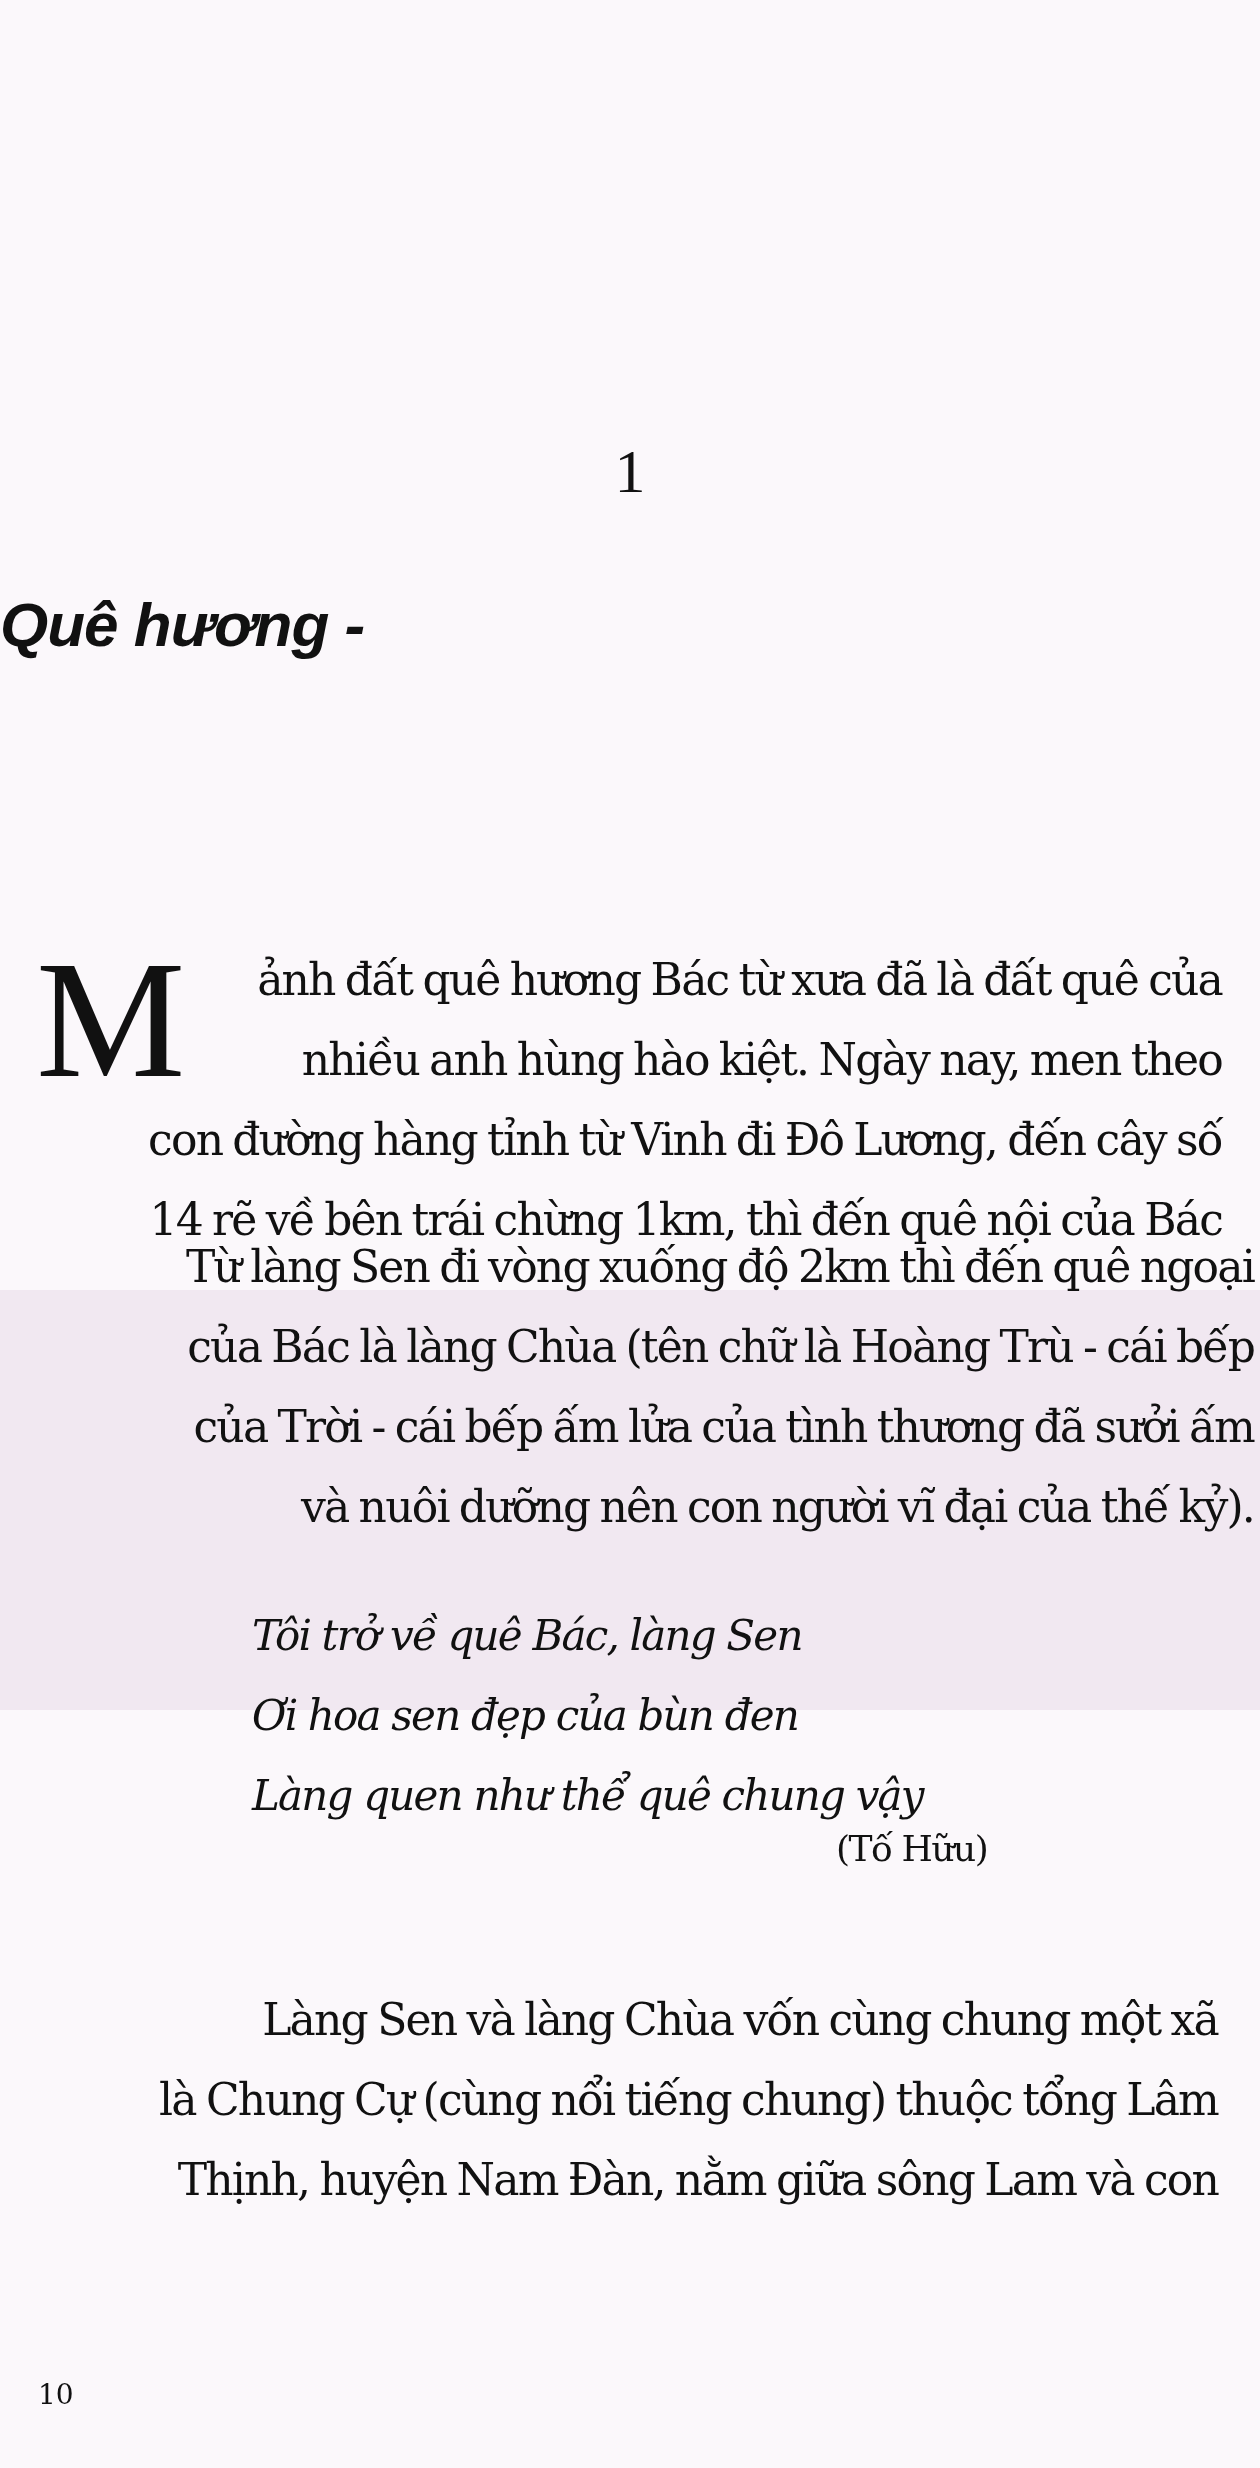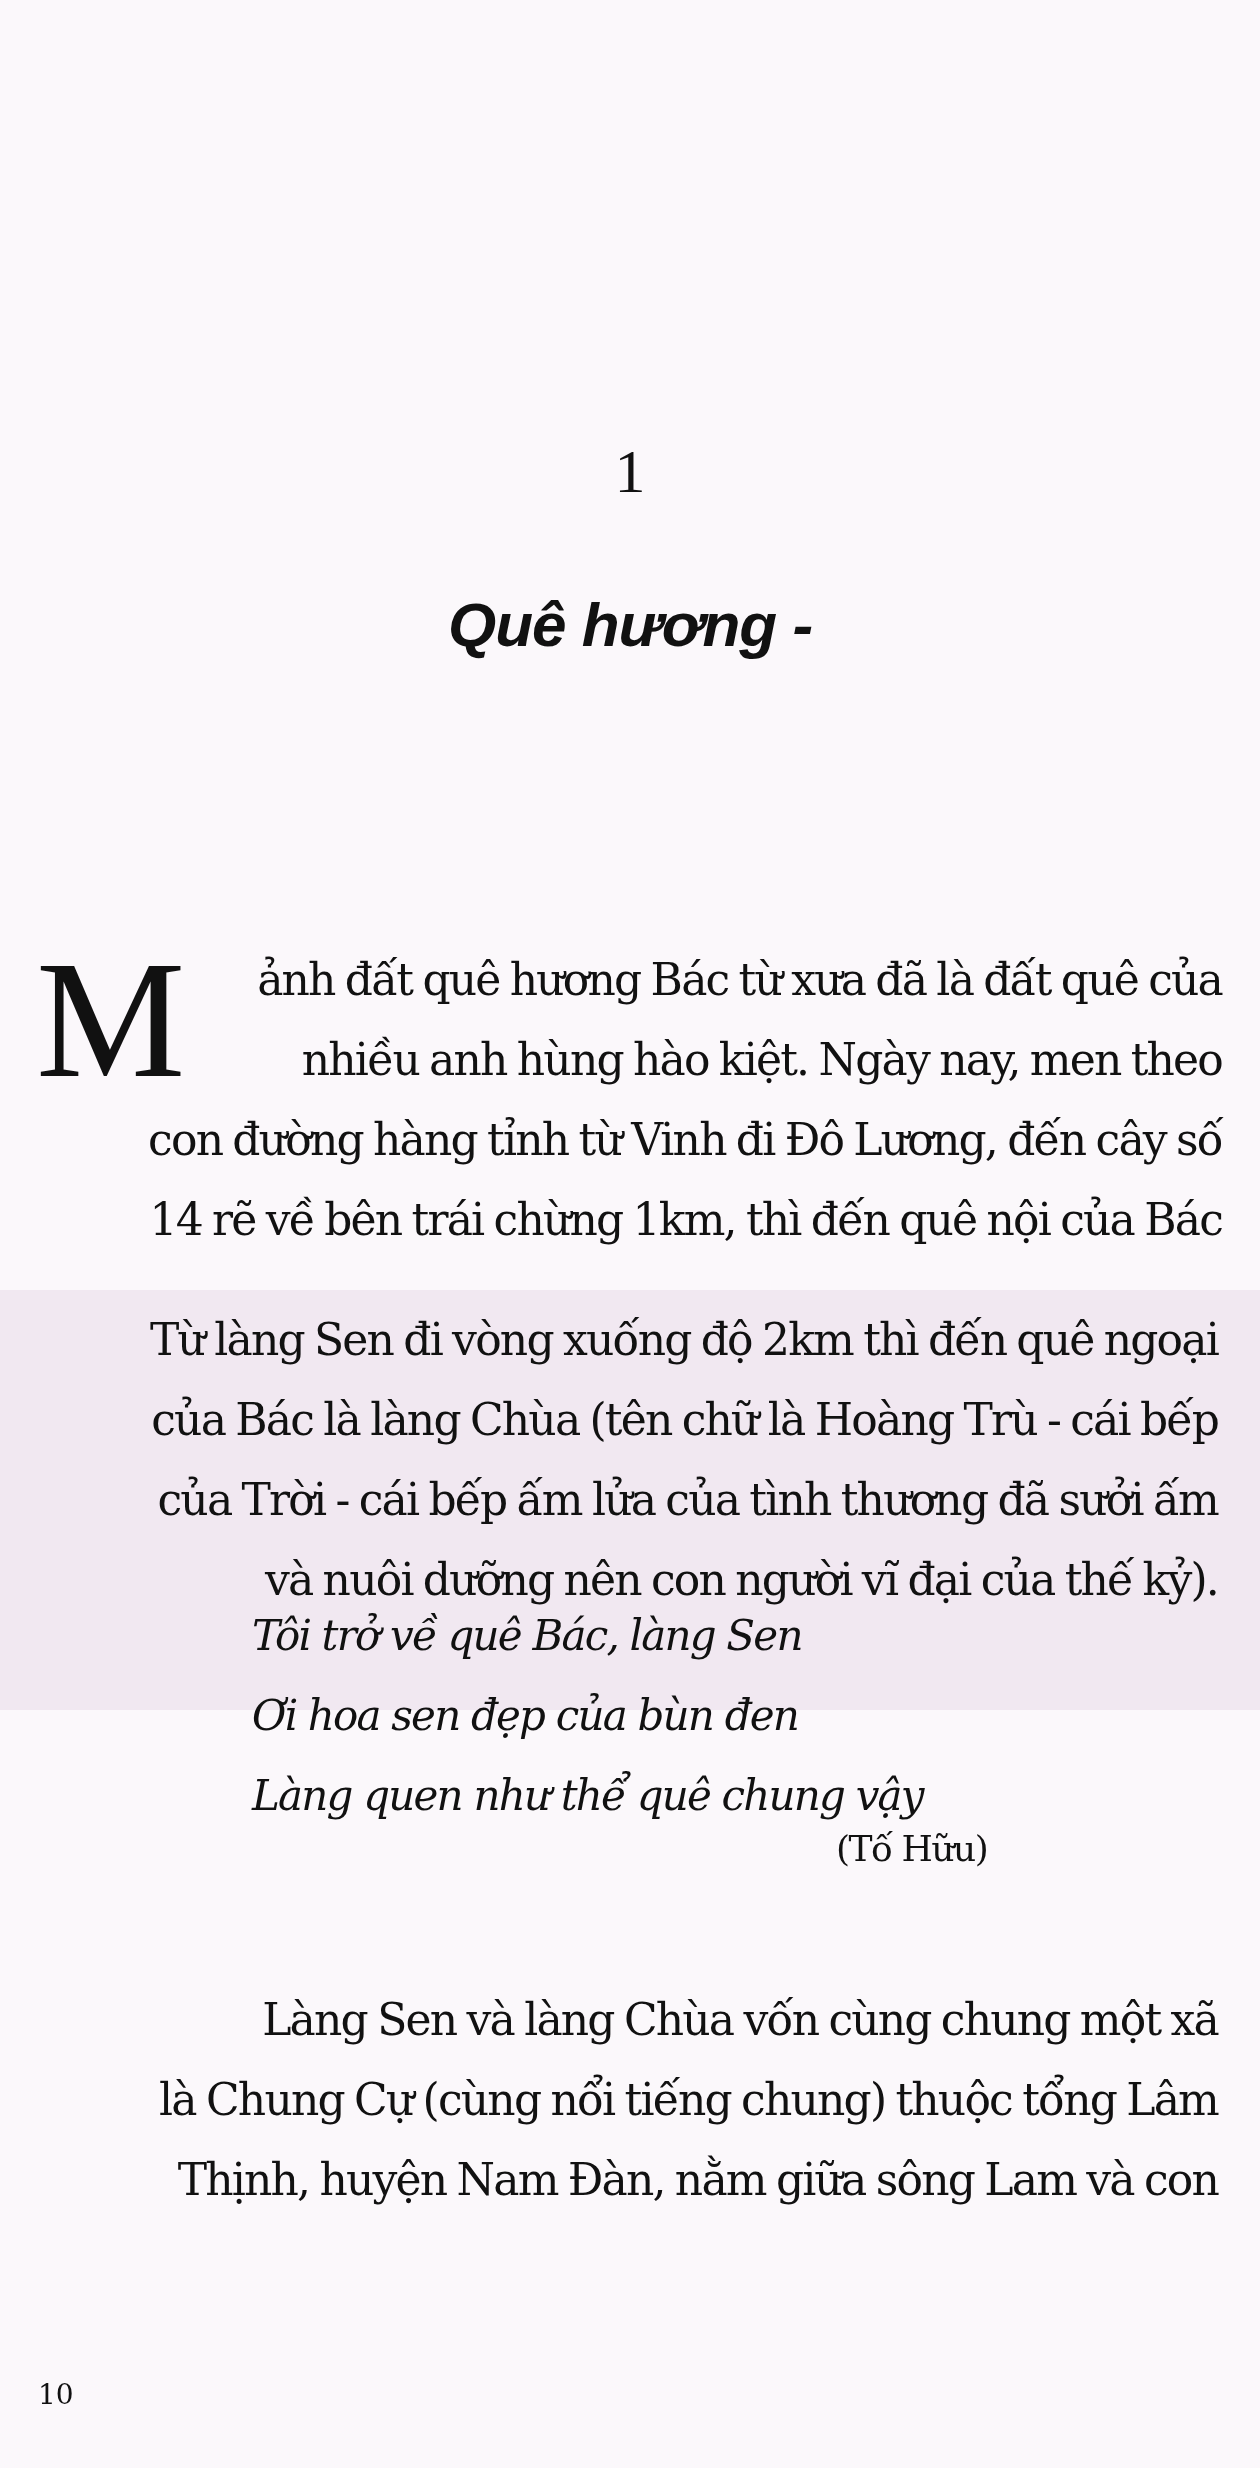--- a/index.html
+++ b/index.html
@@ -13,21 +13,21 @@
       position: absolute; left: 0; top: 1290px; width: 1260px; height: 420px;
       background: #f1e8f1;
     }
     .chapter-num {
       position: absolute; left: 0; width: 1260px; top: 440px;
       text-align: center; font-size: 62px; line-height: 1;
       font-family: "Liberation Serif", serif;
     }
     .chapter-title {
       position: absolute; left: 0; width: 1260px; top: 575px;
-      text-align: center; font-style: italic; font-weight: bold;
+      text-align: left; font-style: italic; font-weight: bold;
       font-family: "Liberation Sans", sans-serif;
       font-size: 62px; line-height: 100px; letter-spacing: -1px;
     }
     .para {
       position: absolute; left: 38px; width: 1180px;
       font-size: 44px; line-height: 80px;
       font-family: "DejaVu Serif", serif;
       letter-spacing: -1.8px; word-spacing: -2px; text-align: right;
     }
     .para .line { display: block; white-space: nowrap; }
@@ -67,21 +67,21 @@
 
 <div class="drop-cap">M</div>
 
 <div class="para first-para">
   <span class="line">ảnh đất quê hương Bác từ xưa đã là đất quê của</span>
   <span class="line">nhiều anh hùng hào kiệt. Ngày nay, men theo</span>
   <span class="line cont">con đường hàng tỉnh từ Vinh đi Đô Lương, đến cây số</span>
   <span class="line cont">14 rẽ về bên trái chừng 1km, thì đến quê nội của Bác</span>
 </div>
 
-<div class="para" style="top:1300px;">
+<div class="para" style="top:1227px;margin-left:36px;">
   <span class="line indent">Từ làng Sen đi vòng xuống độ 2km thì đến quê ngoại</span>
   <span class="line">của Bác là làng Chùa (tên chữ là Hoàng Trù - cái bếp</span>
   <span class="line">của Trời - cái bếp ấm lửa của tình thương đã sưởi ấm</span>
   <span class="line">và nuôi dưỡng nên con người vĩ đại của thế kỷ).</span>
 </div>
 
 <div class="poem">
   <span class="line">Tôi trở về quê Bác, làng Sen</span>
   <span class="line">Ơi hoa sen đẹp của bùn đen</span>
   <span class="line">Làng quen như thể quê chung vậy</span>

